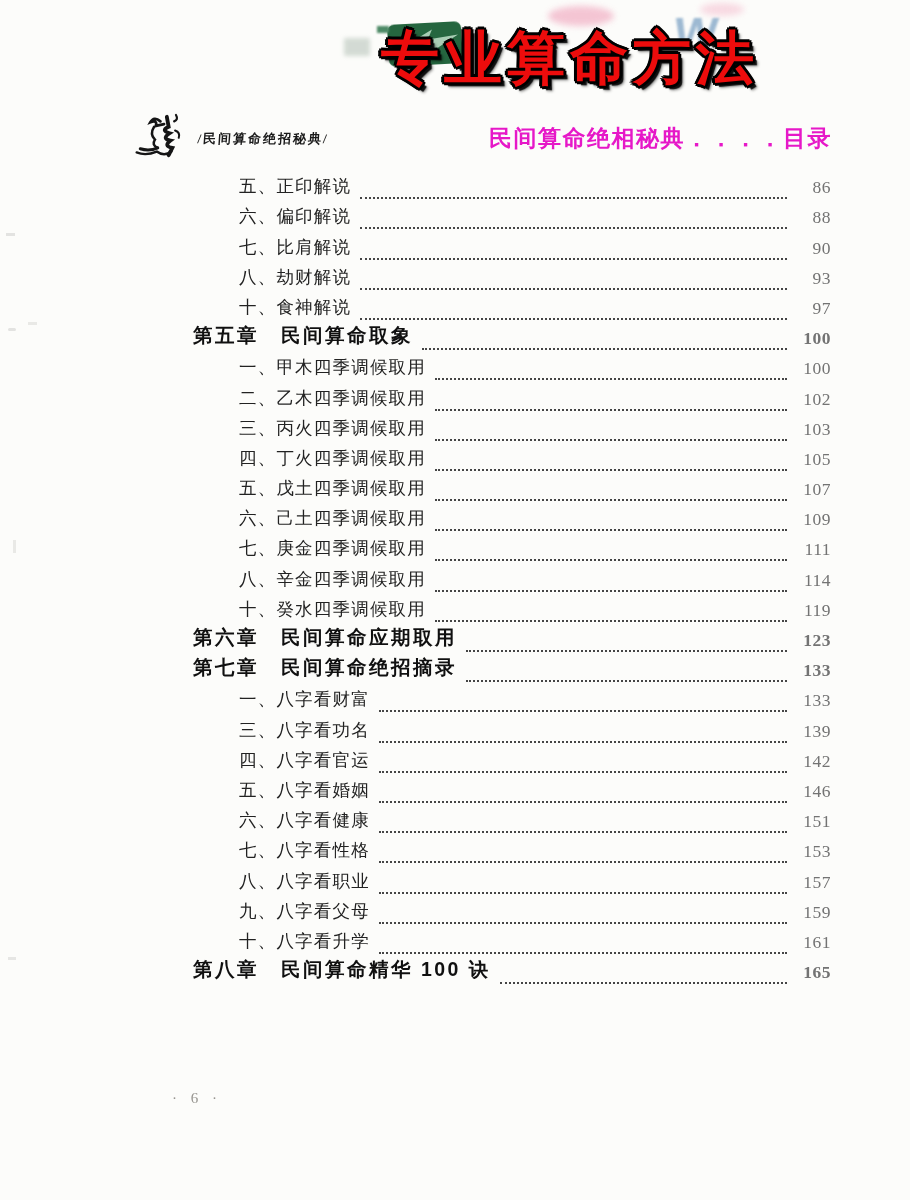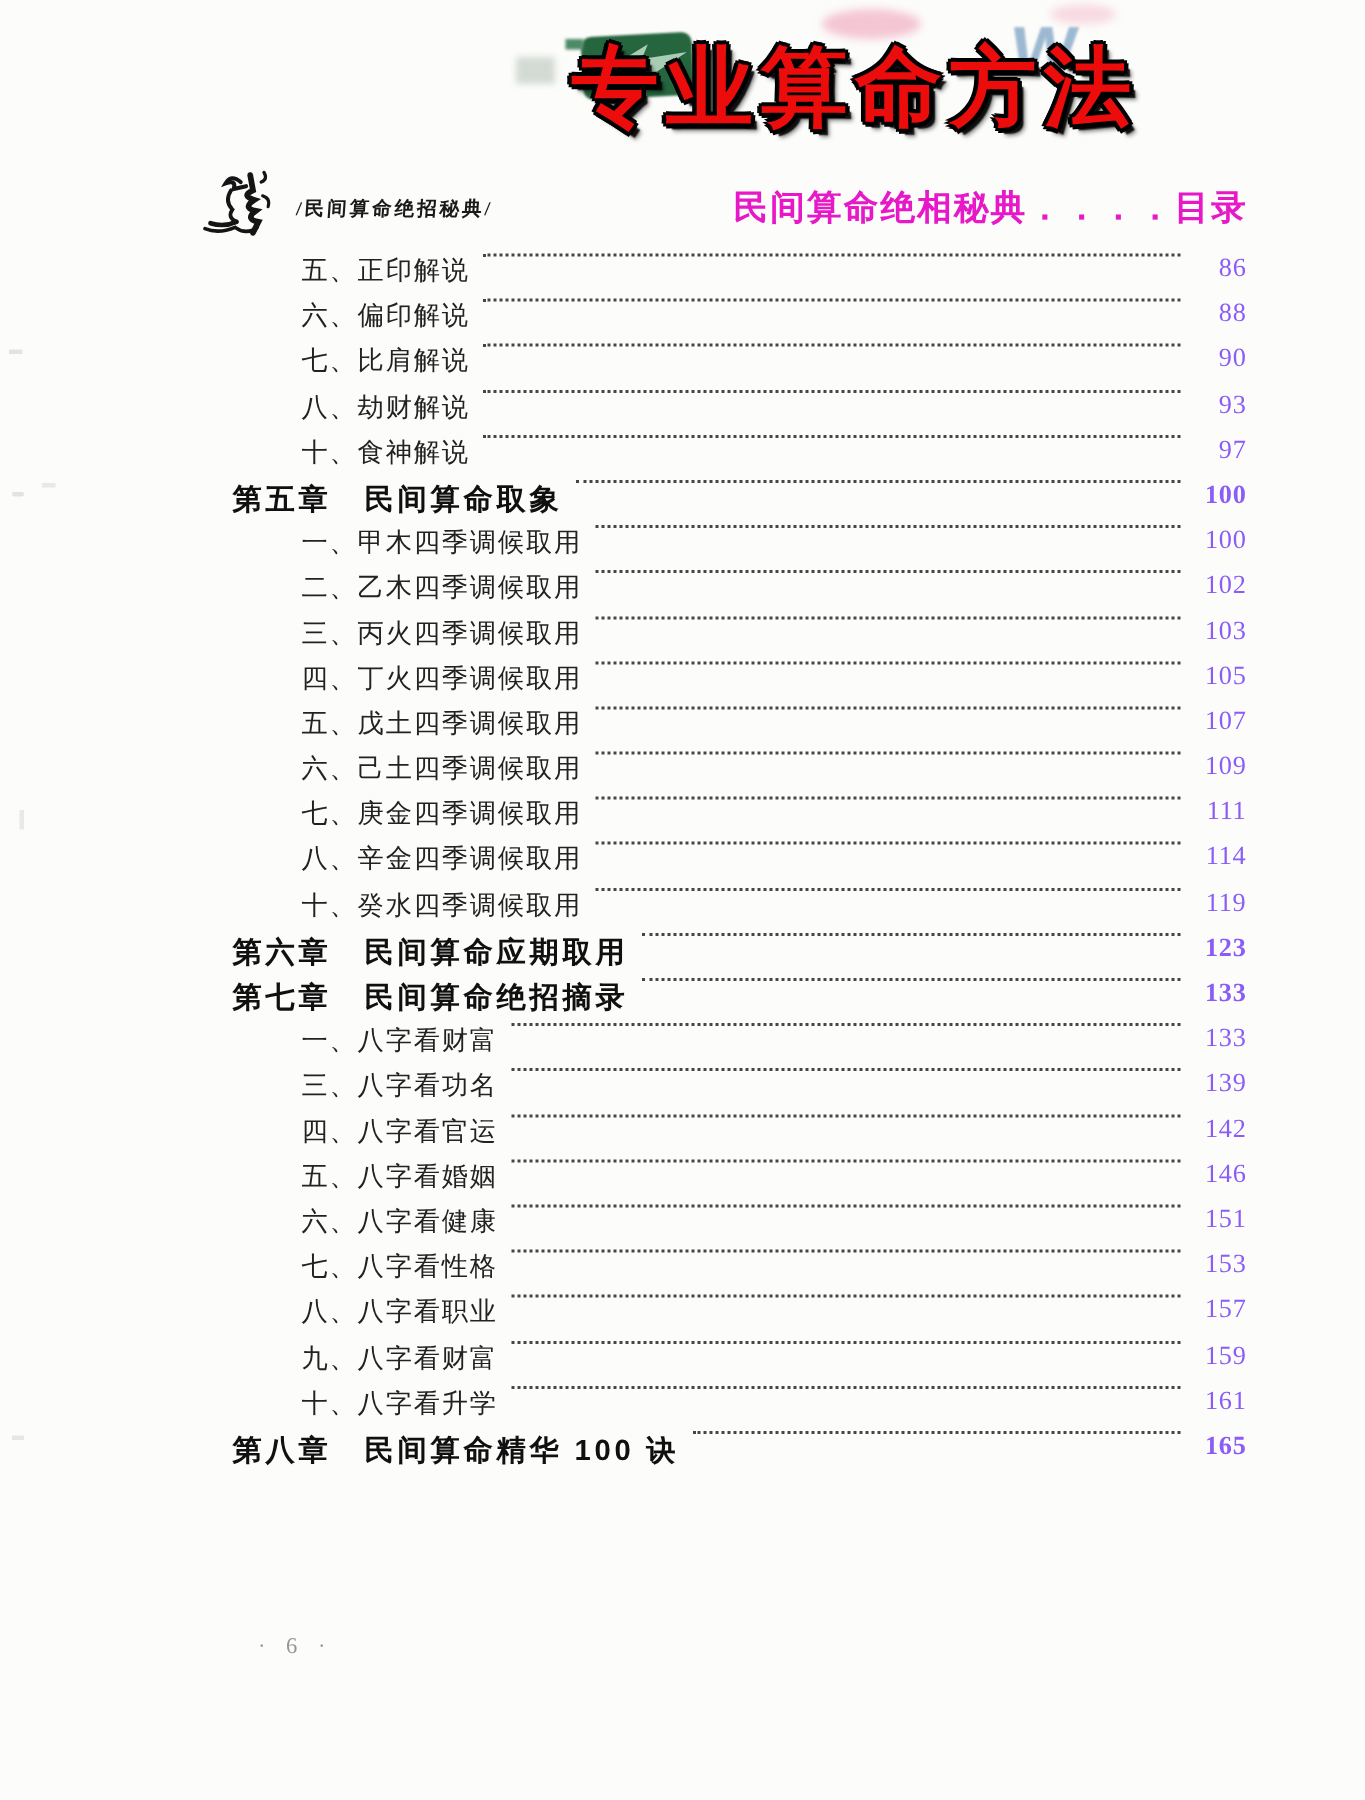--- a/index.html
+++ b/index.html
@@ -63,30 +63,30 @@
     white-space:nowrap;
   }
   .header-caption{
     position:absolute;left:489px;top:18px;
     font-size:23px;font-weight:bold;letter-spacing:1.5px;
     color:var(--caption-magenta);white-space:nowrap;text-align:center;
   }
 
   
   .toc{position:absolute;left:155px;top:168px;width:676px;}
-  .toc-row{display:flex;align-items:flex-start;height:30.2px;color:var(--toc-text);}
+  .toc-row{display:flex;align-items:flex-end;height:30.2px;color:var(--toc-text);margin-left:38px;}
   .toc-row .label{white-space:pre;}
   .toc-row.item{font-family:"Liberation Serif",serif;}
   .toc-row.item .label{margin-left:46px;font-size:17.5px;letter-spacing:1.2px;color:#222;}
   .toc-row.chapter{font-family:"Liberation Sans",sans-serif;font-weight:bold;}
   .toc-row.chapter .label{font-size:19.5px;letter-spacing:2.5px;color:#101010;}
   .leader{flex:1;height:0;border-bottom:2.2px dotted var(--leader-dots);margin:0 10px 0 9px;transform:translateY(1px);}
   .toc-row .pageno{
     font-family:"Liberation Serif",serif;font-size:17.5px;min-width:34px;
-    text-align:right;color:#8b5cf6;letter-spacing:.5px;
+    text-align:right;color:#737373;letter-spacing:.5px;
   }
 
   
   .page-number{
     position:absolute;left:172px;top:1090px;z-index:1;
     font-family:"Liberation Serif",serif;font-size:15px;letter-spacing:5px;
     color:var(--page-number-gray);
   }
   .footer{
     position:absolute;left:0;top:1108px;width:910px;z-index:2;
@@ -252,21 +252,21 @@
         <span class="label">七、八字看性格</span>
         <span class="leader"></span>
         <span class="pageno">153</span>
       </div>
       <div class="toc-row item">
         <span class="label">八、八字看职业</span>
         <span class="leader"></span>
         <span class="pageno">157</span>
       </div>
       <div class="toc-row item">
-        <span class="label">九、八字看财富</span>
+        <span class="label">九、八字看父母</span>
         <span class="leader"></span>
         <span class="pageno">159</span>
       </div>
       <div class="toc-row item">
         <span class="label">十、八字看升学</span>
         <span class="leader"></span>
         <span class="pageno">161</span>
       </div>
       <div class="toc-row chapter">
         <span class="label">第八章　民间算命精华 100 诀</span>

